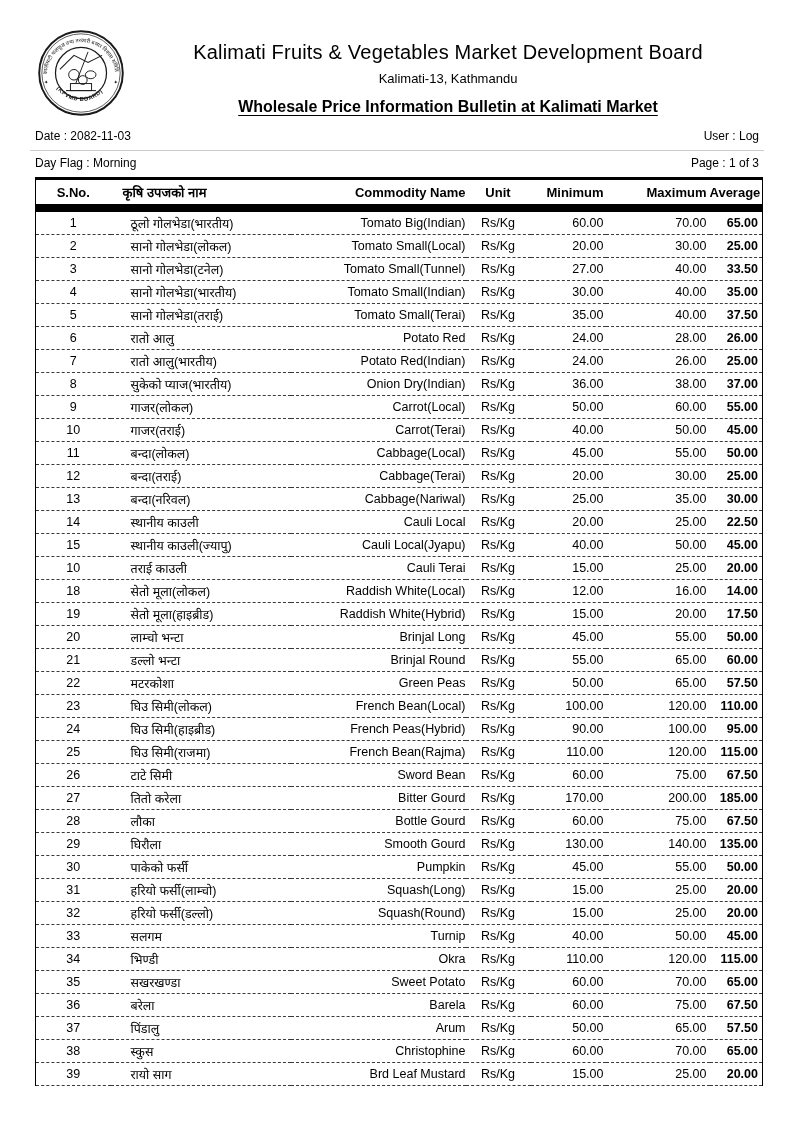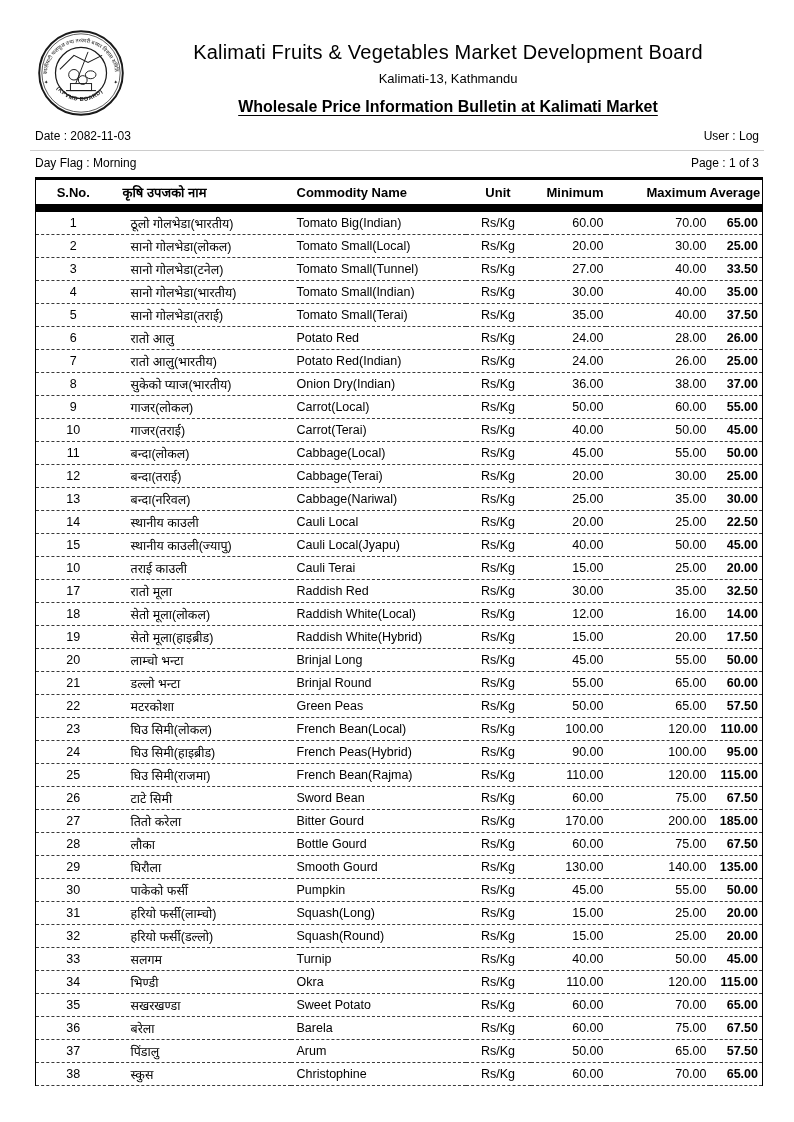--- a/index.html
+++ b/index.html
@@ -38,21 +38,21 @@
     white-space:nowrap; overflow:hidden;
   }
   table.price tbody td {
     border-bottom:1px dashed #3a3a3a;
     height:22px; padding:0; font-size:12.5px;
     white-space:nowrap; overflow:hidden;
   }
   .c0 { text-align:center; }
   .c1 { text-align:left; padding-left:20px !important; }
   th.c1 { padding-left:12px !important; }
-  .c2 { text-align:left; padding-left:6px !important; }
+  .c2 { text-align:right; padding-left:6px !important; }
   .c3 { text-align:center; }
   .c4 { text-align:right; padding-right:2px !important; }
   .c5 { text-align:right; padding-right:3px !important; }
   .c6 { text-align:right; padding-right:4px !important; font-weight:bold; }
 
   .seal-stroke { fill:none; stroke:#1a1a1a; }
   .seal-text { fill:#1a1a1a; }
 </style>
 </head>
 <body>
@@ -266,29 +266,20 @@
         <tr>
           <td class="c0">10</td>
           <td class="c1">तराई काउली</td>
           <td class="c2">Cauli Terai</td>
           <td class="c3">Rs/Kg</td>
           <td class="c4">15.00</td>
           <td class="c5">25.00</td>
           <td class="c6">20.00</td>
         </tr>
         <tr>
-          <td class="c0">17</td>
-          <td class="c1">रातो मूला</td>
-          <td class="c2">Raddish Red</td>
-          <td class="c3">Rs/Kg</td>
-          <td class="c4">30.00</td>
-          <td class="c5">35.00</td>
-          <td class="c6">32.50</td>
-        </tr>
-        <tr>
           <td class="c0">18</td>
           <td class="c1">सेतो मूला(लोकल)</td>
           <td class="c2">Raddish White(Local)</td>
           <td class="c3">Rs/Kg</td>
           <td class="c4">12.00</td>
           <td class="c5">16.00</td>
           <td class="c6">14.00</td>
         </tr>
         <tr>
           <td class="c0">19</td>
@@ -463,16 +454,25 @@
         </tr>
         <tr>
           <td class="c0">38</td>
           <td class="c1">स्कुस</td>
           <td class="c2">Christophine</td>
           <td class="c3">Rs/Kg</td>
           <td class="c4">60.00</td>
           <td class="c5">70.00</td>
           <td class="c6">65.00</td>
         </tr>
+        <tr>
+          <td class="c0">39</td>
+          <td class="c1">रायो साग</td>
+          <td class="c2">Brd Leaf Mustard</td>
+          <td class="c3">Rs/Kg</td>
+          <td class="c4">15.00</td>
+          <td class="c5">25.00</td>
+          <td class="c6">20.00</td>
+        </tr>
       </tbody>
   </table>
 
 </div>
 
 </body></html>

